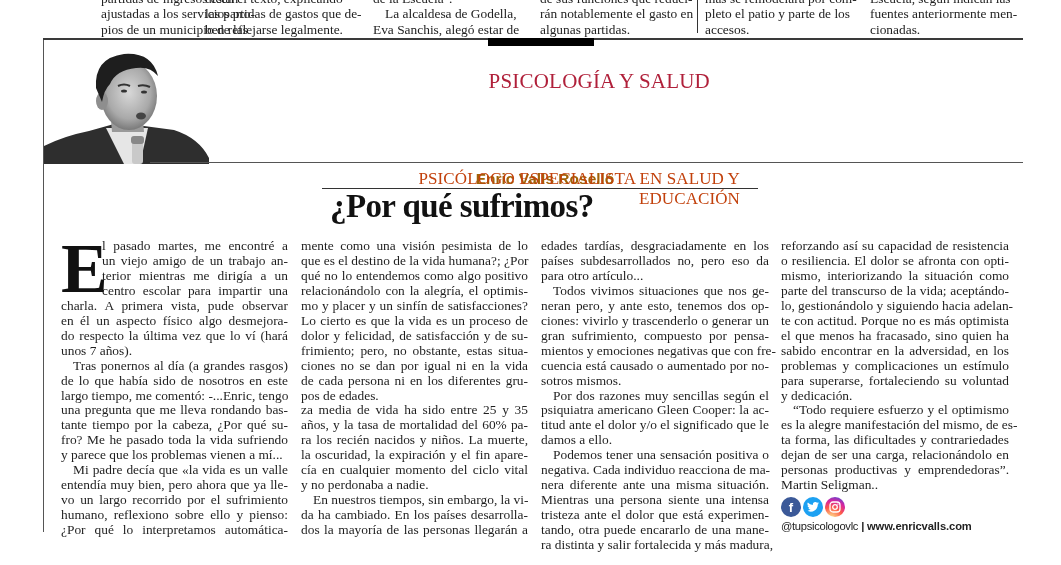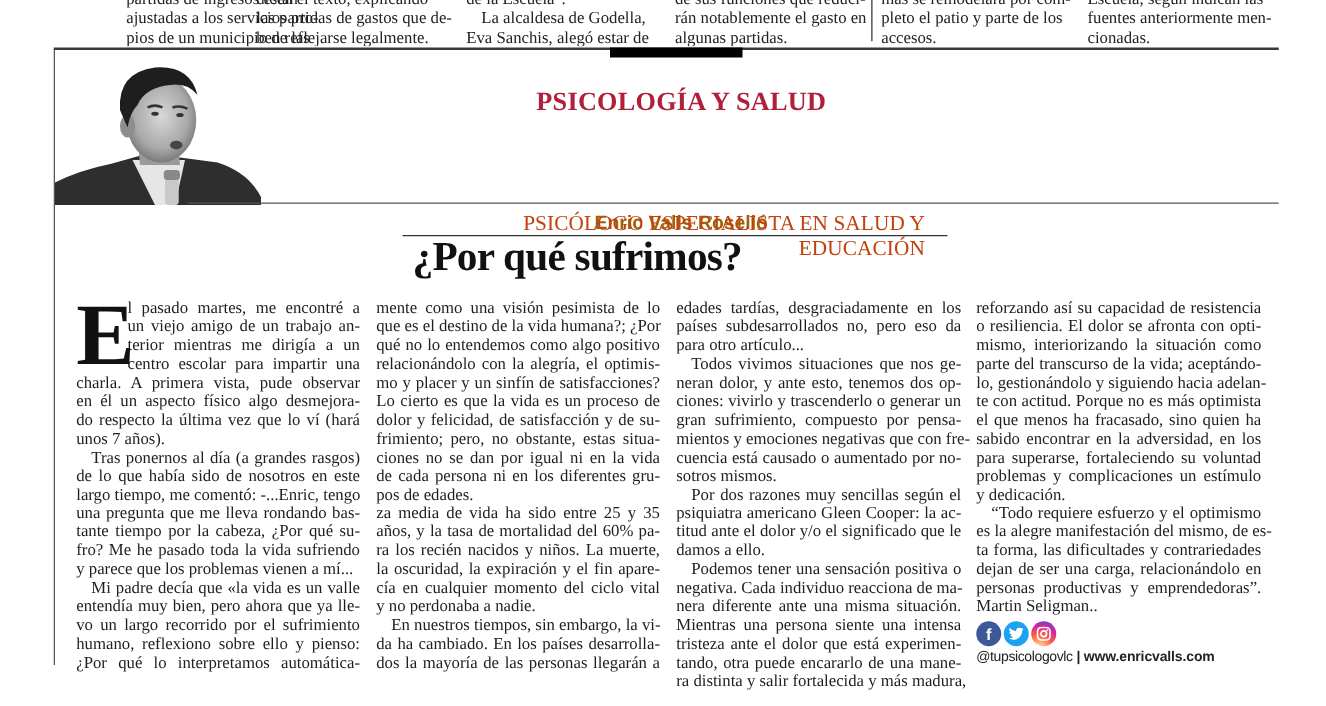--- a/index.html
+++ b/index.html
@@ -13,22 +13,22 @@
   .top-col .ln { display: block; }
   .top-sep { position: absolute; top: 0; width: 1px; height: 33px; background: #333; }
 
   .rule-top { position: absolute; left: 43px; top: 38px; width: 980px; height: 2px; background: #3a3a3a; }
   .black-bar { position: absolute; left: 488px; top: 38px; width: 106px; height: 8px; background: #000; }
 
   .left-border { position: absolute; left: 43px; top: 40px; width: 1px; height: 492px; background: #555; }
 
   
   .photo { position: absolute; left: 44px; top: 46px; width: 165px; height: 118px; overflow: hidden; }
-  .section-title { position: absolute; left: 380px; top: 69px; width: 330px; text-align: center;
-                   font-family: "Liberation Serif", serif; font-weight: bold; font-size: 21px;
+  .section-title { position: absolute; left: 380px; top: 69px; width: 330px; text-align: right;
+                   font-family: "Liberation Serif", serif; font-weight: normal; font-size: 21px;
                    color: #b0203a; letter-spacing: 0.2px; }
   .author { position: absolute; left: 420px; top: 142px; width: 250px; text-align: center;
             font-family: "Liberation Sans", sans-serif; font-weight: bold; font-size: 15.5px; color: #a16207; margin-top: 28px; }
   .rule-author { position: absolute; left: 150px; top: 162px; width: 873px; height: 1px; background: #555; }
   .subtitle { position: absolute; left: 330px; top: 169px; width: 410px; text-align: right;
               font-family: "Liberation Serif", serif; font-size: 17px; color: #c2410c; letter-spacing: 0.1px; }
   .rule-sub { position: absolute; left: 322px; top: 188px; width: 436px; height: 1px; background: #333; }
   .headline { position: absolute; left: 330px; top: 188px; width: 420px; text-align: left;
               font-family: "Liberation Serif", serif; font-weight: bold; font-size: 33px; color: #111;
               letter-spacing: -0.6px; }
@@ -194,21 +194,21 @@
       <span class="ln">da ha cambiado. En los países desarrolla-</span>
       <span class="ln">dos la mayoría de las personas llegarán a</span>
     </div>
   </div>
 <div class="col col3">
     <div class="lines">
       <span class="ln">edades tardías, desgraciadamente en los</span>
       <span class="ln">países subdesarrollados no, pero eso da</span>
       <span class="ln last">para otro artículo...</span>
       <span class="ln ind">Todos vivimos situaciones que nos ge-</span>
-      <span class="ln">neran dolor, y ante esto, tenemos dos op-</span>
+      <span class="ln">neran pero, y ante esto, tenemos dos op-</span>
       <span class="ln">ciones: vivirlo y trascenderlo o generar un</span>
       <span class="ln">gran sufrimiento, compuesto por pensa-</span>
       <span class="ln">mientos y emociones negativas que con fre-</span>
       <span class="ln">cuencia está causado o aumentado por no-</span>
       <span class="ln last">sotros mismos.</span>
       <span class="ln ind">Por dos razones muy sencillas según el</span>
       <span class="ln">psiquiatra americano Gleen Cooper: la ac-</span>
       <span class="ln">titud ante el dolor y/o el significado que le</span>
       <span class="ln last">damos a ello.</span>
       <span class="ln ind">Podemos tener una sensación positiva o</span>
@@ -223,22 +223,22 @@
 <div class="col col4">
     <div class="lines">
       <span class="ln">reforzando así su capacidad de resistencia</span>
       <span class="ln">o resiliencia. El dolor se afronta con opti-</span>
       <span class="ln">mismo, interiorizando la situación como</span>
       <span class="ln">parte del transcurso de la vida; aceptándo-</span>
       <span class="ln">lo, gestionándolo y siguiendo hacia adelan-</span>
       <span class="ln">te con actitud. Porque no es más optimista</span>
       <span class="ln">el que menos ha fracasado, sino quien ha</span>
       <span class="ln">sabido encontrar en la adversidad, en los</span>
+      <span class="ln">problemas y complicaciones un estímulo</span>
       <span class="ln">para superarse, fortaleciendo su voluntad</span>
-      <span class="ln">problemas y complicaciones un estímulo</span>
       <span class="ln last">y dedicación.</span>
       <span class="ln ind">“Todo requiere esfuerzo y el optimismo</span>
       <span class="ln">es la alegre manifestación del mismo, de es-</span>
       <span class="ln">ta forma, las dificultades y contrariedades</span>
       <span class="ln">dejan de ser una carga, relacionándolo en</span>
       <span class="ln">personas productivas y emprendedoras”.</span>
       <span class="ln last">Martin Seligman..</span>
     </div>
   </div>
 

